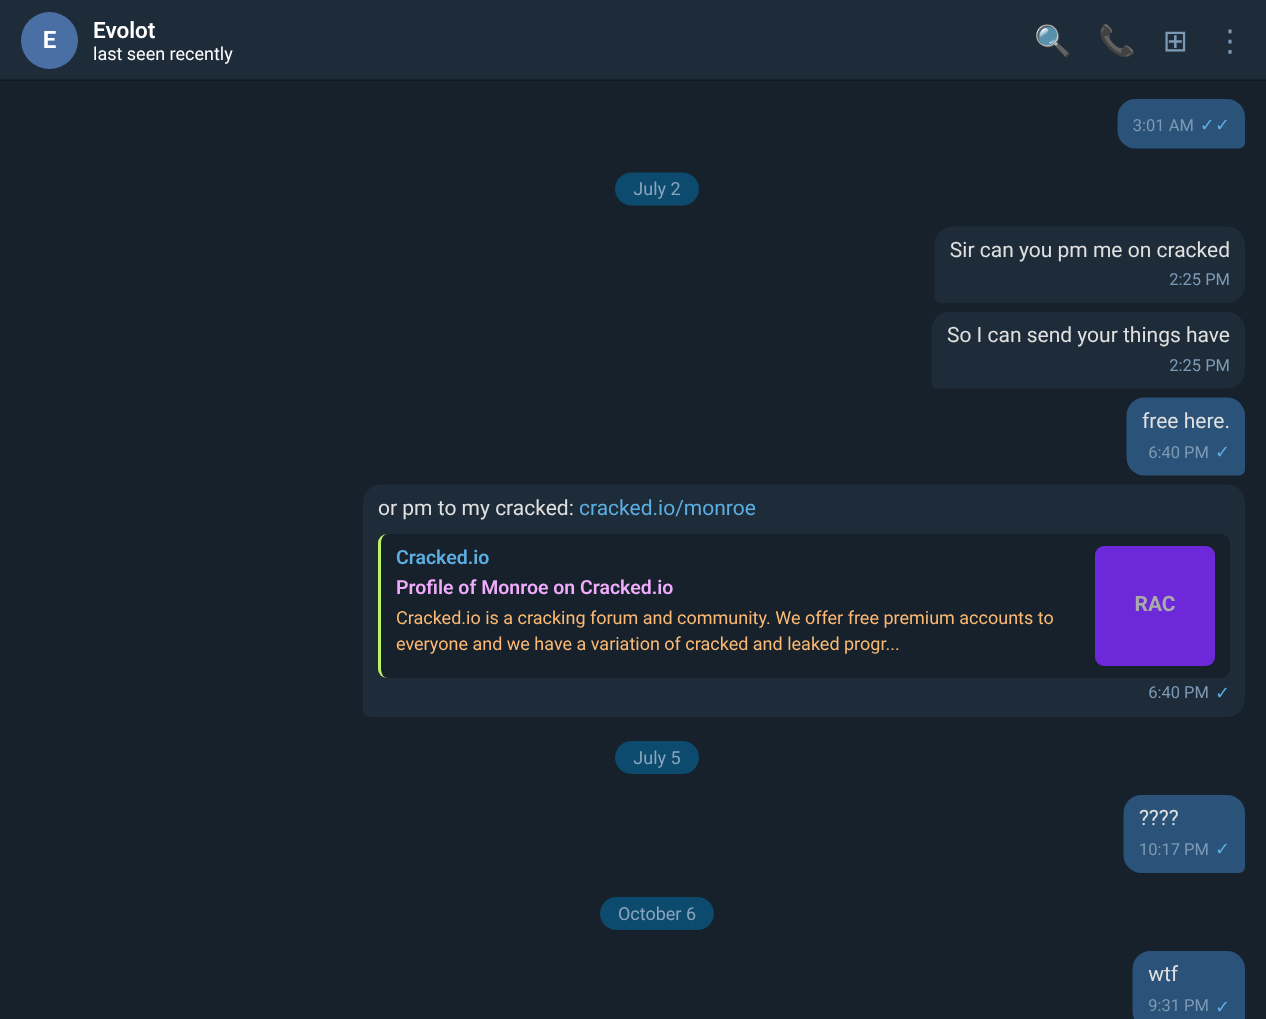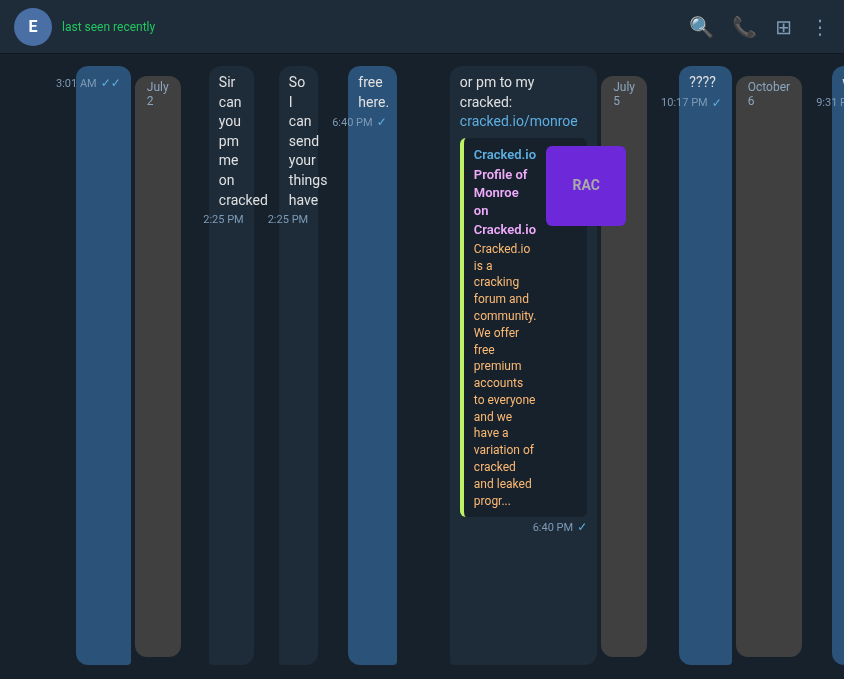--- a/index.html
+++ b/index.html
@@ -41,52 +41,52 @@
     .header-info {
       flex: 1;
     }
     .header-name {
       font-size: 15px;
       font-weight: 600;
       color: #ffffff;
     }
     .header-status {
       font-size: 12px;
-      color: #22c55e;
+      color: #ffffff;
     }
     .header-icons {
       display: flex;
       gap: 18px;
       align-items: center;
     }
     .header-icon {
       color: #7d9ab5;
       font-size: 20px;
       cursor: pointer;
     }
 
     
     .chat-area {
       flex: 1;
       overflow-y: auto;
       padding: 12px 14px;
       display: flex;
-      flex-direction: row;
+      flex-direction: column;
       gap: 4px;
       margin-left: 32px;
     }
 
     
     .date-separator {
       display: flex;
       justify-content: center;
       margin: 10px 0;
     }
     .date-badge {
-      background-color: #404040;
+      background-color: #0c4a6e;
       color: #8ba5bf;
       font-size: 12px;
       padding: 4px 12px;
       border-radius: 12px;
     }
 
     
     .msg-row {
       display: flex;
       margin-bottom: 2px;
@@ -130,21 +130,21 @@
       white-space: nowrap;
     }
     .check-icon {
       color: #5cafe2;
       font-size: 12px;
     }
 
     
     .link-preview {
       background-color: #17212b;
-      border-left: 4px solid #bef264;
+      border-left: 2px solid #bef264;
       border-radius: 6px;
       padding: 8px 10px;
       margin-top: 6px;
       display: flex;
       gap: 10px;
     }
     .link-preview-content {
       flex: 1;
     }
     .link-preview-site {
@@ -186,20 +186,21 @@
     }
   </style>
 </head>
 <body>
 
 <div class="header">
   <div class="header-avatar">
     <span>E</span>
   </div>
   <div class="header-info">
+    <div class="header-name">Evolot</div>
     <div class="header-status">last seen recently</div>
   </div>
   <div class="header-icons">
     <span class="header-icon">🔍</span>
     <span class="header-icon">📞</span>
     <span class="header-icon">⊞</span>
     <span class="header-icon">⋮</span>
   </div>
 </div>
 

